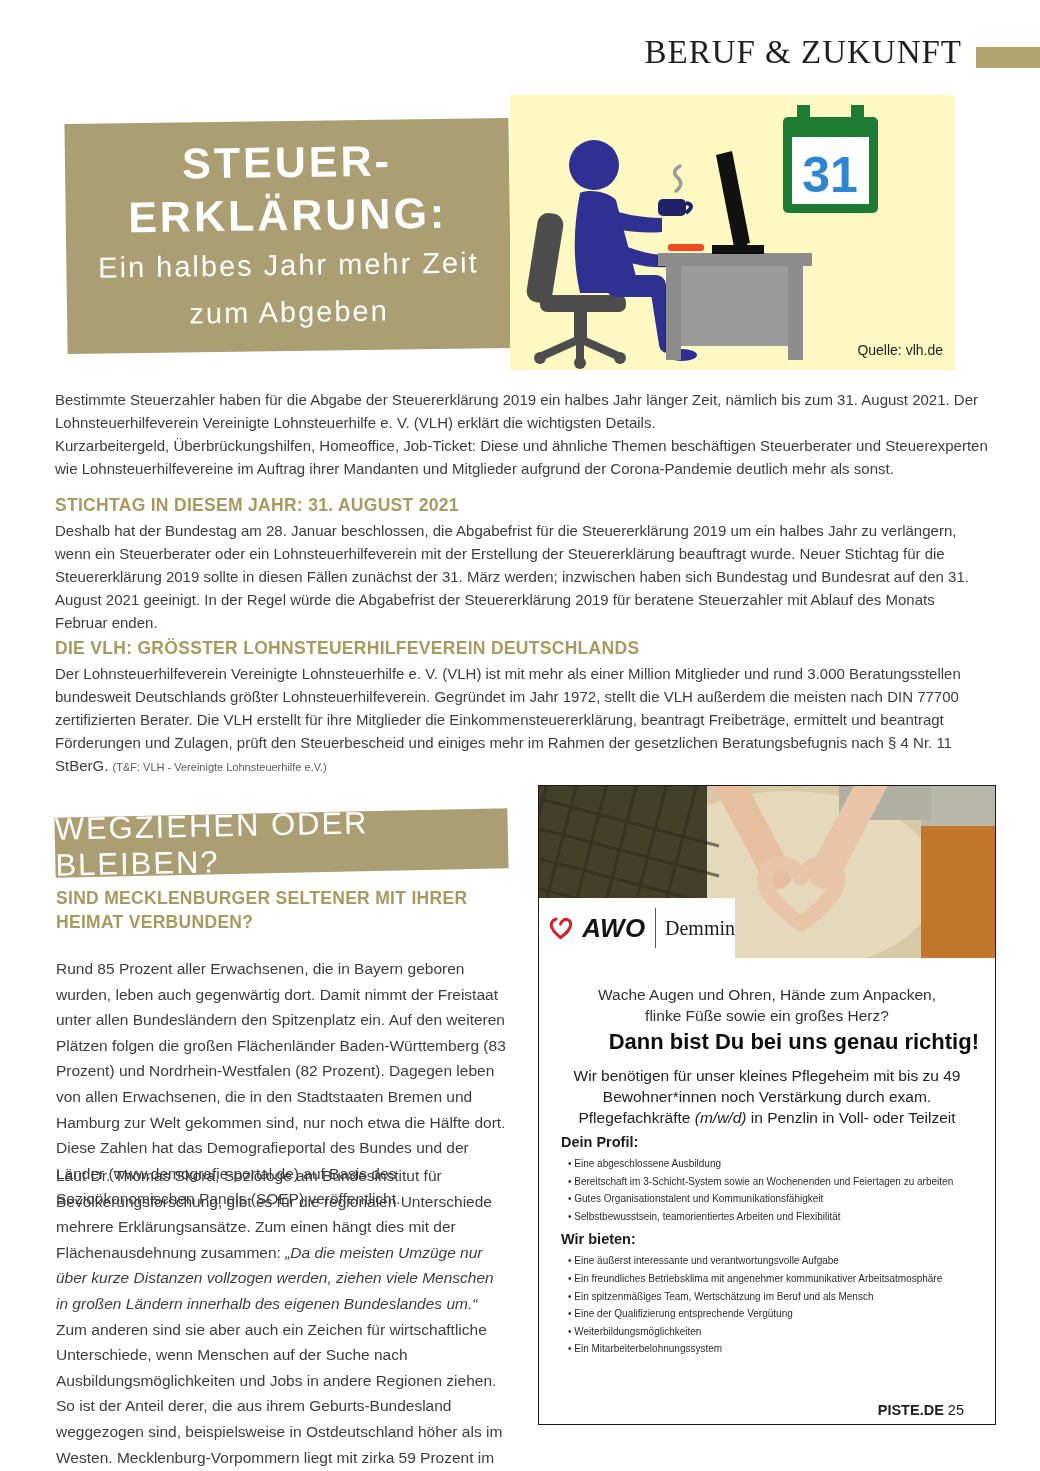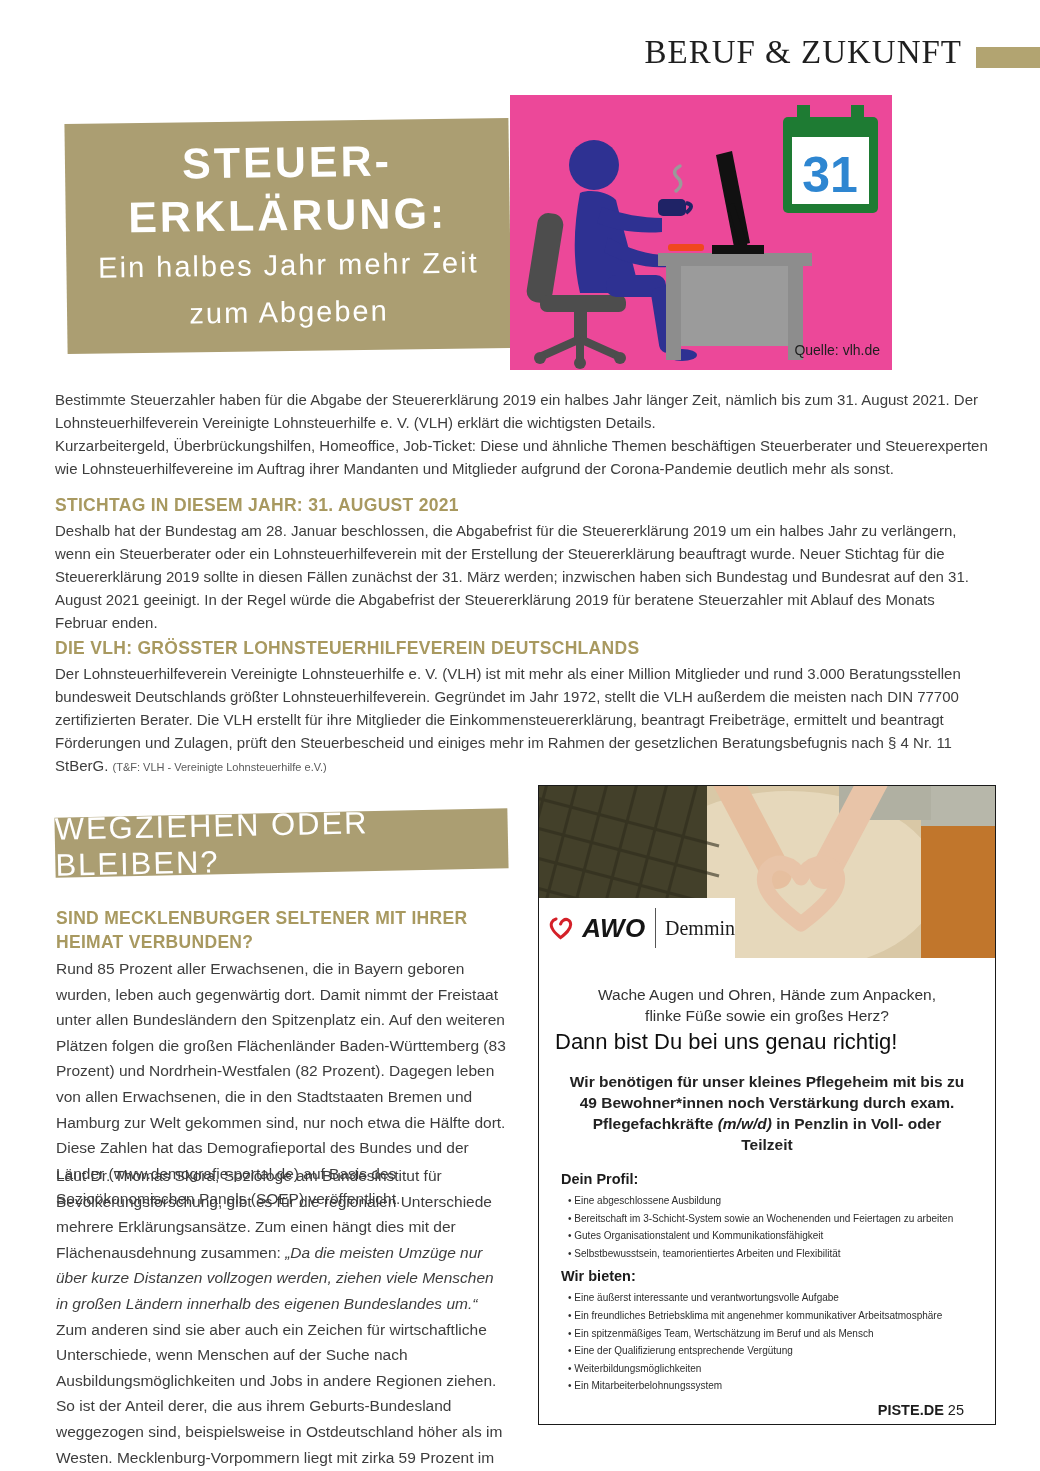--- a/index.html
+++ b/index.html
@@ -11,57 +11,57 @@
       font-family:"Liberation Serif",serif;font-size:33px;letter-spacing:1px;color:#1f1f1f;}
   .gold-bar{position:absolute;top:47px;right:0;width:64px;height:21px;background:#b2a471;}
 
   
   .headline-box{position:absolute;left:66px;top:121px;width:444px;height:230px;background:#ab9e72;
       transform:rotate(-0.8deg);color:#fff;text-align:center;display:flex;flex-direction:column;
       justify-content:center;}
   .headline-bold{font-size:43px;font-weight:700;letter-spacing:3px;line-height:53px;}
   .headline-sub{font-size:29px;font-weight:300;letter-spacing:2px;line-height:47px;}
 
-  .illustration{position:absolute;left:510px;top:95px;width:382px;height:275px;background:#ec4899;}
+  .illustration{position:absolute;left:510px;top:95px;width:445px;height:275px;background:#fef9c3;}
   .illustration svg{display:block;}
   .illu-credit{position:absolute;right:12px;bottom:12px;font-size:14px;font-weight:400;color:#1e1e1e;}
 
   .intro{position:absolute;left:55px;top:388px;width:935px;font-size:15px;line-height:23px;}
   .intro p{margin:0;}
 
   .section-heading{position:absolute;left:55px;width:935px;margin:0;
       color:#a89960;font-weight:700;font-size:17.5px;letter-spacing:0.3px;}
   .section-body{position:absolute;left:55px;width:935px;font-size:15px;line-height:23px;margin:0;}
   .small-credit{font-size:11px;color:#5a5a5a;}
 
   
   .banner-box{position:absolute;left:55px;top:813px;width:453px;height:60px;background:#ab9e72;
       transform:rotate(-1.2deg);color:#fff;display:flex;align-items:center;justify-content:center;
       font-size:31px;font-weight:300;letter-spacing:2px;}
-  .col-subheading{position:absolute;left:56px;top:906px;width:430px;margin:0;
+  .col-subheading{position:absolute;left:56px;top:886px;width:430px;margin:0;
       color:#a89960;font-weight:700;font-size:17.5px;line-height:24px;letter-spacing:0.3px;}
   .col-para{position:absolute;left:56px;width:452px;font-size:15.5px;line-height:25.6px;margin:0;}
   .col-para .bold{font-weight:400;}
   .col-para .italic{font-style:italic;}
 
   
   .job-ad{position:absolute;left:538px;top:785px;width:458px;height:640px;border:1px solid #1a1a1a;
       background:#fff;box-sizing:border-box;overflow:hidden;}
   .ad-photo{position:relative;width:100%;height:172px;overflow:hidden;}
   .awo-box{position:absolute;left:0;top:112px;width:196px;height:60px;background:#fff;
       display:flex;align-items:center;gap:9px;padding-left:10px;box-sizing:border-box;}
   .awo-word{font-size:26px;font-weight:800;font-style:italic;color:#151515;letter-spacing:0.5px;}
   .awo-divider{width:2px;height:40px;background:#555;}
   .awo-region{font-family:"Liberation Serif",serif;font-size:20px;color:#1c1c1c;}
 
   .ad-body{padding:26px 16px 0;}
   .ad-intro{text-align:center;font-size:15.5px;line-height:21px;color:#333;margin:0;}
-  .ad-headline{text-align:left;font-size:22px;font-weight:400;color:#0e0e0e;margin:3px 0 10px;}
-  .ad-need{text-align:center;font-size:15.5px;font-weight:700;line-height:21px;color:#222;
-      margin:16px auto;width:95%;}
+  .ad-headline{text-align:right;font-size:22px;font-weight:700;color:#0e0e0e;margin:3px 0 10px;}
+  .ad-need{text-align:center;font-size:15.5px;font-weight:400;line-height:21px;color:#222;
+      margin:0 auto;width:95%;}
   .ad-need .italic{font-style:italic;}
   .ad-list-heading{font-size:14.5px;font-weight:700;color:#1c1c1c;margin:6px 0 3px;padding-left:6px;}
   .ad-list{list-style:none;margin:5px;padding:0 0 0 8px;font-size:10px;line-height:17.6px;color:#2d2d2d;}
   .ad-list li::before{content:"• ";}
 
   
   .page-footer{position:absolute;top:1402px;right:76px;font-size:14.5px;color:#1c1c1c;}
   .page-footer .brand{font-weight:800;}
 </style>
 </head>

